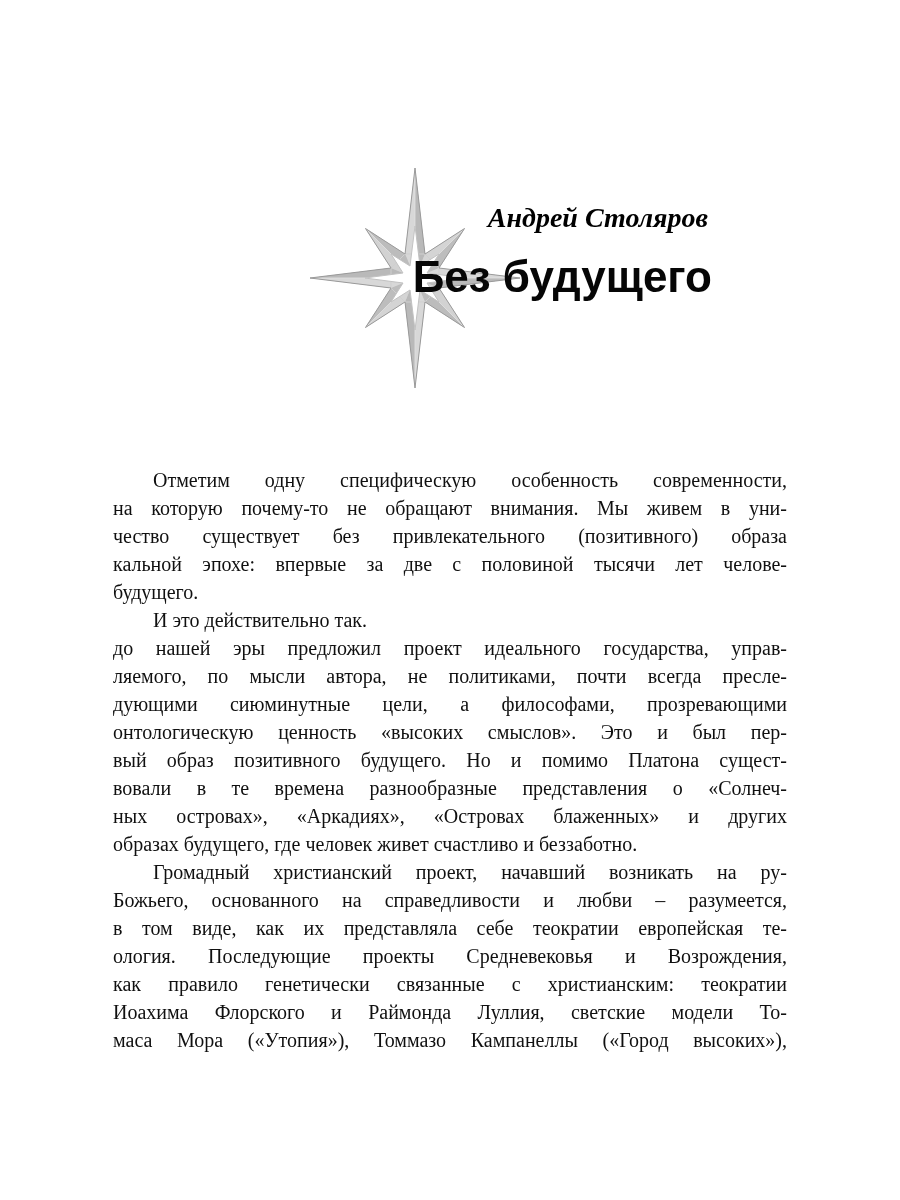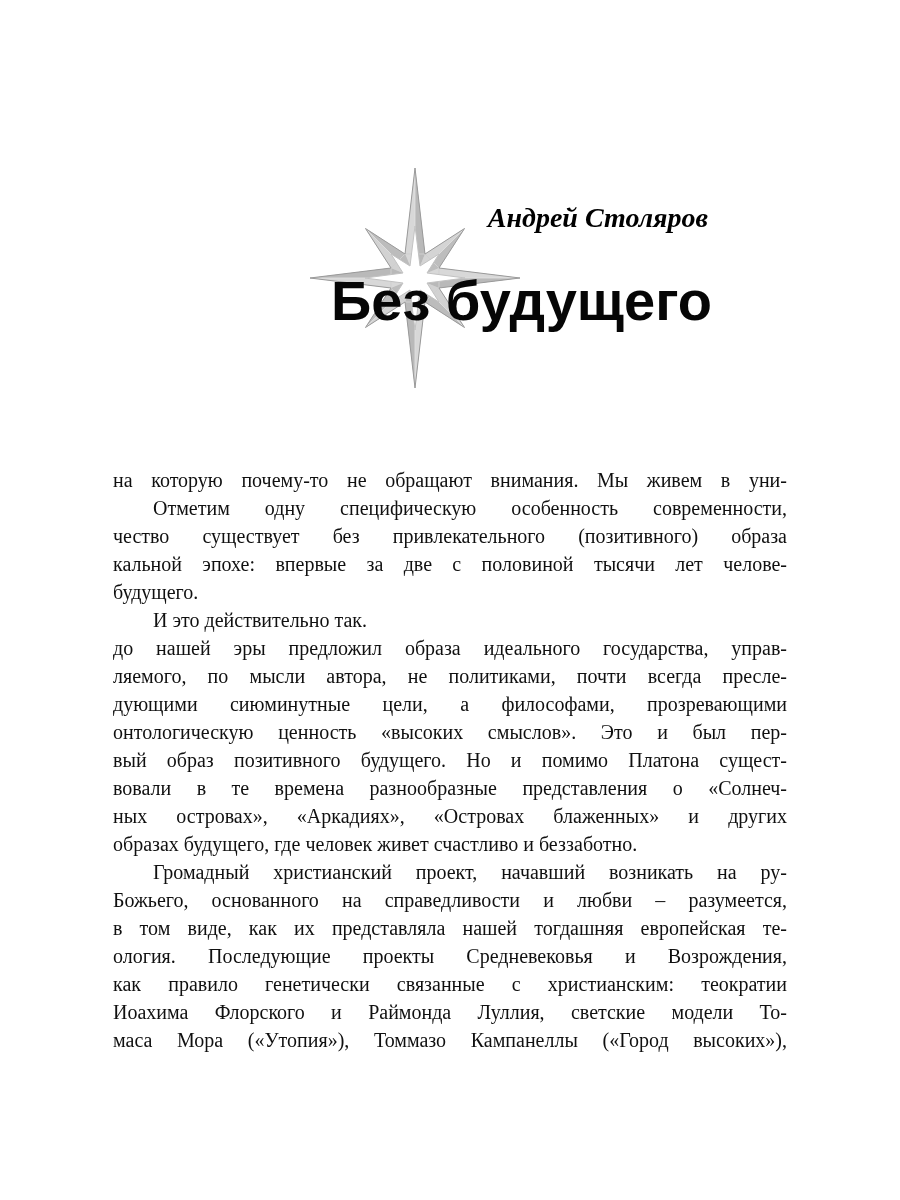--- a/index.html
+++ b/index.html
@@ -30,25 +30,25 @@
     font-style: italic;
     font-weight: 700;
     font-size: 28px;
     color: #000000;
     white-space: nowrap;
     z-index: 2;
   }
 
   .title {
     position: absolute;
-    top: 268px;
+    top: 252px;
     right: 108px;
     font-family: "Liberation Sans", "DejaVu Sans", sans-serif;
     font-weight: 700;
-    font-size: 56px;
+    font-size: 44px;
     letter-spacing: 0px;
     color: #060606;
     white-space: nowrap;
     z-index: 2;
   }
 
   .body-text {
     position: absolute;
     left: 113px;
     top: 466px;
@@ -107,36 +107,36 @@
 
       <path d="M 0 -52 L 5 -12 L 24 -24 L 12 -5 L 50 0 L 12 5 L 24 24 L 5 12 L 0 52 L -5 12 L -24 24 L -12 5 L -50 0 L -12 -5 L -24 -24 L -5 -12 Z" fill="#ffffff" stroke="#c2c2c2" stroke-width="1"></path>
     </svg>
   </div>
 
   <div class="author">Андрей Столяров</div>
 
   <div class="title">Без будущего</div>
 
   <div class="body-text">
+      <div class="line indent just">Отметим одну специфическую особенность современности,</div>
       <div class="line just">на которую почему-то не обращают внимания. Мы живем в уни-</div>
-      <div class="line indent just">Отметим одну специфическую особенность современности,</div>
       <div class="line just">чество существует без привлекательного (позитивного) образа</div>
       <div class="line just">кальной эпохе: впервые за две с половиной тысячи лет челове-</div>
       <div class="line">будущего.</div>
       <div class="line indent">И это действительно так.</div>
-      <div class="line just">до нашей эры предложил образа идеального государства, управ-</div>
+      <div class="line just">до нашей эры предложил проект идеального государства, управ-</div>
       <div class="line just">ляемого, по мысли автора, не политиками, почти всегда пресле-</div>
       <div class="line just">дующими сиюминутные цели, а философами, прозревающими</div>
       <div class="line just">онтологическую ценность «высоких смыслов». Это и был пер-</div>
       <div class="line just">вый образ позитивного будущего. Но и помимо Платона сущест-</div>
       <div class="line just">вовали в те времена разнообразные представления о «Солнеч-</div>
       <div class="line just">ных островах», «Аркадиях», «Островах блаженных» и других</div>
       <div class="line">образах будущего, где человек живет счастливо и беззаботно.</div>
       <div class="line indent just">Громадный христианский проект, начавший возникать на ру-</div>
       <div class="line just">Божьего, основанного на справедливости и любви – разумеется,</div>
-      <div class="line just">в том виде, как их представляла нашей тогдашняя европейская те-</div>
+      <div class="line just">в том виде, как их представляла себе теократии европейская те-</div>
       <div class="line just">ология. Последующие проекты Средневековья и Возрождения,</div>
       <div class="line just">как правило генетически связанные с христианским: теократии</div>
       <div class="line just">Иоахима Флорского и Раймонда Луллия, светские модели То-</div>
       <div class="line just">маса Мора («Утопия»), Томмазо Кампанеллы («Город высоких»),</div>
     </div>
 
 </div>
 
 </body></html>

